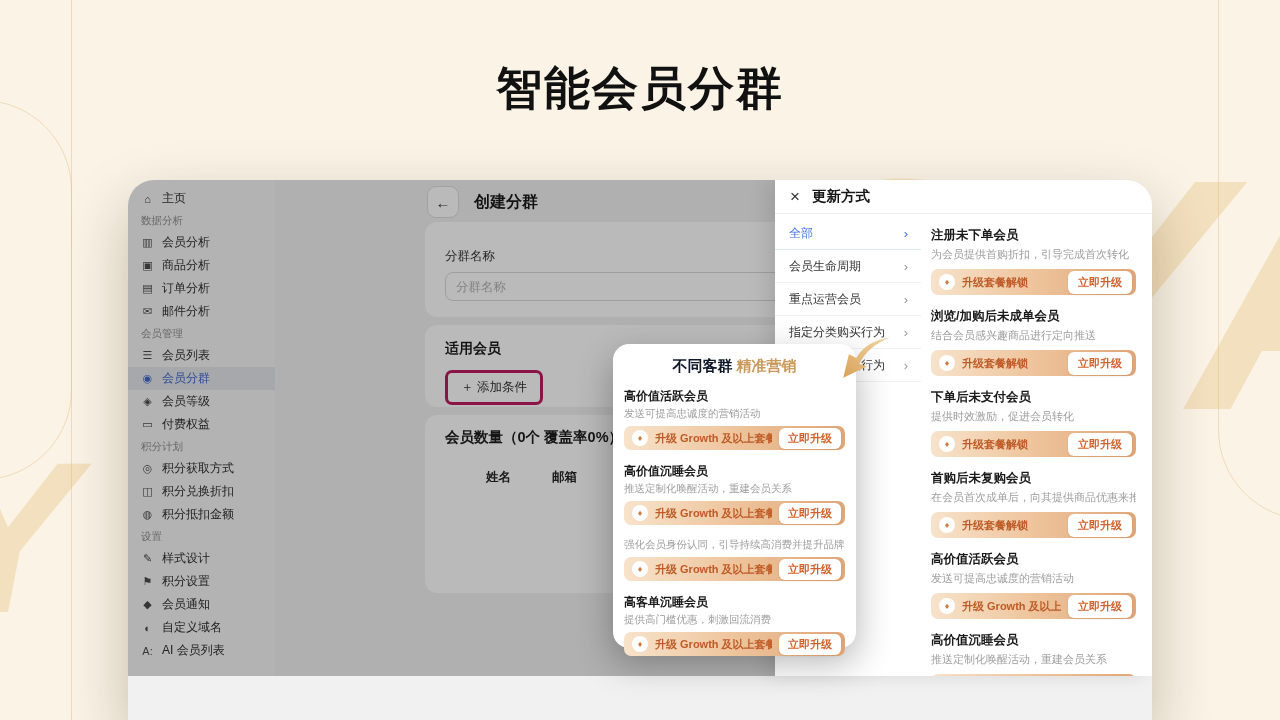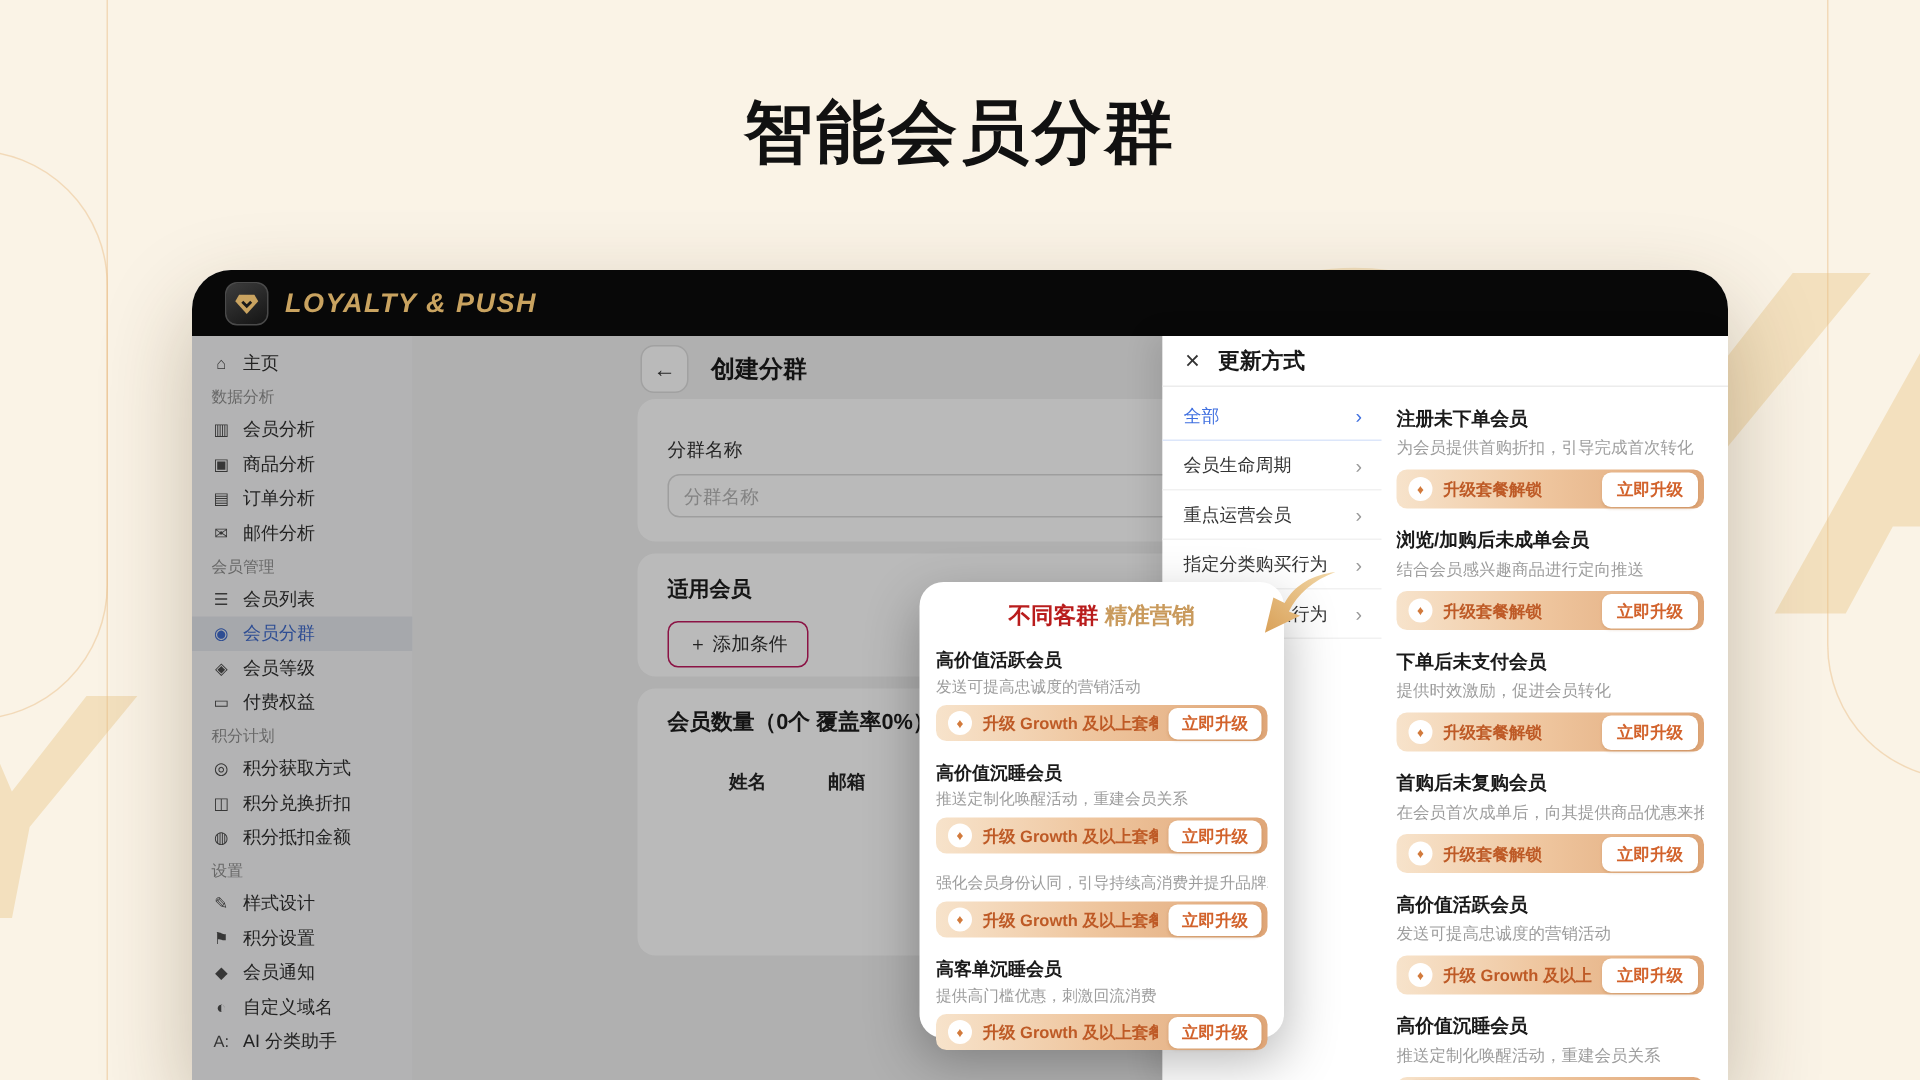--- a/index.html
+++ b/index.html
@@ -46,21 +46,21 @@
   .main-title { font-size:16px; font-weight:bold; color:#181818; }
   .card { position:absolute; left:150px; width:602px; background:#fff; border-radius:12px; }
   .card1 { top:42px; height:95px; padding:15px 20px; }
   .card2 { top:145px; height:82px; padding:15px 20px; }
   .card3 { top:235px; height:178px; padding:13px 20px; }
   .card-title { font-size:14px; font-weight:bold; color:#1b1b1b; }
   .field-label { font-size:12.5px; color:#333; margin-top:11px; }
   .text-input { margin-top:7px; width:560px; height:29px; border:1px solid #D9D9D9; border-radius:8px;
     padding:0 10px; font-size:12.5px; color:#333; background:#fff; font-family:inherit; }
   .text-input::placeholder { color:#B3B3B3; }
-  .add-btn { margin-top:12px; display:inline-block; border:1px solid #be185d; border-radius:7px;
+  .add-btn { margin-top:12px; display:inline-block; border:3px solid #be185d; border-radius:7px;
     padding:6px 13px; font-size:12.5px; color:#2e2e2e; background:#fff; cursor:pointer; }
   .count-row { display:flex; align-items:baseline; gap:12px; }
   .count-title { font-size:14.5px; font-weight:bold; color:#1b1b1b; }
   .count-mode { font-size:11.5px; color:#9a9a9a; }
   .table-head { display:flex; margin-top:22px; }
   .th { font-size:12.5px; font-weight:bold; color:#222;text-align:center; }
   .th-name { width:107px; }
 
   
   .dim { position:absolute; left:0; top:0; width:647px; height:100%; background:rgba(8,8,8,0.28); z-index:3; }
@@ -87,21 +87,21 @@
   .badge { width:16px; height:16px; border-radius:50%; background:#fff; display:flex; align-items:center;
     justify-content:center; font-size:9px; color:#D27A3C; flex:none; }
   .banner-text { flex:1; font-size:11px; font-weight:bold; color:#BE5A26; white-space:nowrap; overflow:hidden; }
   .upg-btn { background:#fff; color:#D2622B; font-size:11px; font-weight:bold; padding:4px 10px;
     border-radius:6px; border:none; cursor:pointer; margin-right:1px; box-shadow:0 1px 2px rgba(150,80,20,0.2); white-space:nowrap; }
 
   
   .popup { position:absolute; left:485px; top:164px; width:243px; height:304px; background:#fff;
     border-radius:16px; z-index:6; box-shadow:0 14px 36px rgba(0,0,0,0.30); padding:0 11px; }
   .popup-header { text-align:center; padding:13px 0 4px; font-size:15px; font-weight:bold; }
-  .popup-t1 { color:#b91c1c; }
+  .popup-t1 { color:#0f172a; }
   .popup-t2 { color:#C99A5C; }
   .popup-item { margin-top:8px; }
   .popup-item .tpl-title { font-size:12px; }
   .popup-item .tpl-desc { font-size:10.5px; margin-top:2px; }
   .popup-item .banner { margin-top:5px; height:24px; }
   .popup-item .upg-btn { padding:3px 9px; }
   .popup-arrow { position:absolute; top:-10px; right:-38px; }
 </style>
 </head>
 <body>
@@ -109,29 +109,20 @@
 <div class="wm wm1">LOYALTY &amp;</div>
 <div class="wm wm2">Y &amp;</div>
 <div class="deco decoA"></div>
 <div class="deco decoB"></div>
 <div class="deco decoC"></div>
 
 <h1 class="page-heading">智能会员分群</h1>
 
 <div class="window">
 
-  <div class="topbar">
-    <div class="logo-box">
-      <svg width="17" height="17" viewBox="0 0 20 20">
-        <path d="M4 3 L16 3 L19 8 L10 18 L1 8 Z" fill="#C9A360"></path>
-        <path d="M6.5 8.5 L10 12 L13.5 8.5" stroke="#1a1a1a" stroke-width="2.2" fill="none"></path>
-      </svg>
-    </div>
-    <div class="brand">LOYALTY &amp; PUSH</div>
-  </div>
 
   <div class="win-body">
 
     <nav class="sidebar" id="sidebar-list">
         <div class="side-row">
     <span class="side-icon">⌂</span>
     <span class="side-label">主页</span>
   </div>
         <div class="side-section">
     <span>数据分析</span>
@@ -200,21 +191,21 @@
         <div class="side-row">
     <span class="side-icon">◆</span>
     <span class="side-label">会员通知</span>
   </div>
         <div class="side-row">
     <span class="side-icon">◐</span>
     <span class="side-label">自定义域名</span>
   </div>
         <div class="side-row">
     <span class="side-icon">A:</span>
-    <span class="side-label">AI 分类助手</span>
+    <span class="side-label">AI 会员列表</span>
   </div>
       </nav>
 
     <section class="main">
       <div class="main-header">
         <div class="back-btn">←</div>
         <div class="main-title">创建分群</div>
       </div>
 
       <div class="card card1">

